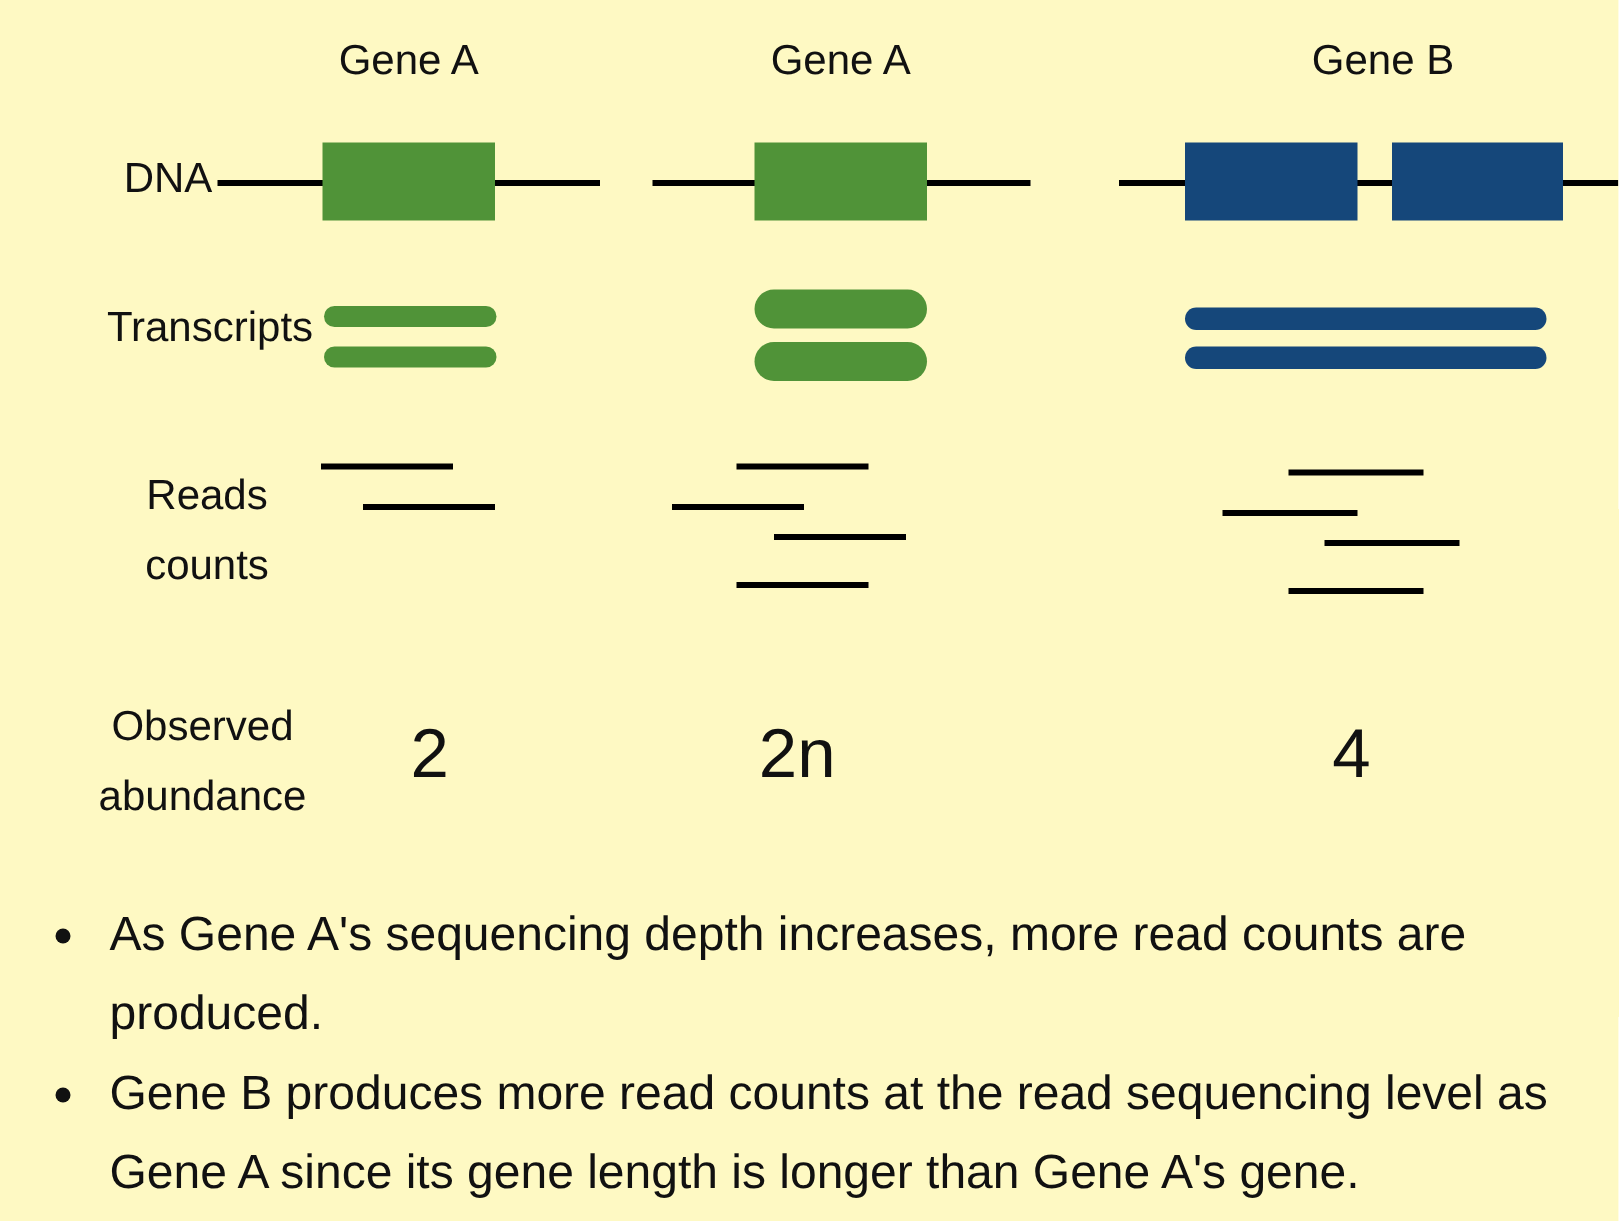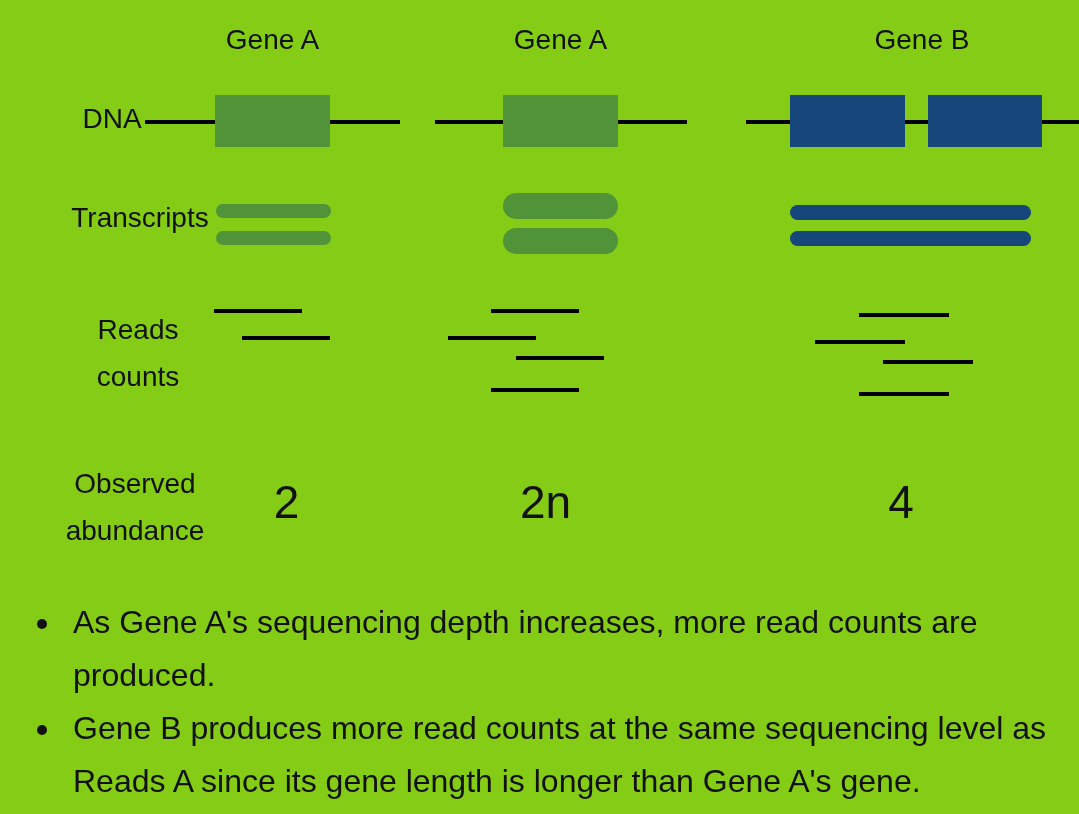--- a/index.html
+++ b/index.html
@@ -1,20 +1,20 @@
 <!DOCTYPE html>
 <html style="--color-gene-a: #509338; --color-gene-b: #15477a; --color-line: #000000; --color-text: #111111;"><head>
 <meta charset="utf-8">
 <style>
   html, body { margin: 0; padding: 0; background: #ffffff; }
   .canvas {
     position: relative;
     width: 1079px;
     height: 814px;
-    background: #84cc16;
+    background: #fef9c3;
     font-family: "Liberation Sans", sans-serif;
     color: var(--color-text, #111111);
     overflow: hidden;
   }
   .hdr {
     position: absolute;
     top: 22px;
     height: 36px;
     font-size: 28px;
     line-height: 36px;
@@ -119,21 +119,21 @@
   <div class="read" style="left:448px;top:336px;width:88px;"></div>
   <div class="read" style="left:516px;top:356px;width:88px;"></div>
   <div class="read" style="left:491px;top:388px;width:88px;"></div>
 
   <div class="read" style="left:859px;top:313px;width:90px;"></div>
   <div class="read" style="left:815px;top:340px;width:90px;"></div>
   <div class="read" style="left:883px;top:360px;width:90px;"></div>
   <div class="read" style="left:859px;top:392px;width:90px;"></div>
 
   <div class="abund" style="left:229px;width:115px;">2</div>
-  <div class="abund" style="left:488px;width:115px;">2n</div>
+  <div class="abund" style="left:474px;width:115px;">2n</div>
   <div class="abund" style="left:790px;width:222px;">4</div>
 
   <ul class="notes">
     <li>As Gene A's sequencing depth increases, more read counts are produced.</li>
-    <li>Gene B produces more read counts at the same sequencing level as Reads A since its gene length is longer than Gene A's gene.</li>
+    <li>Gene B produces more read counts at the read sequencing level as Gene A since its gene length is longer than Gene A's gene.</li>
   </ul>
 
 </div>
 
 </body></html>

